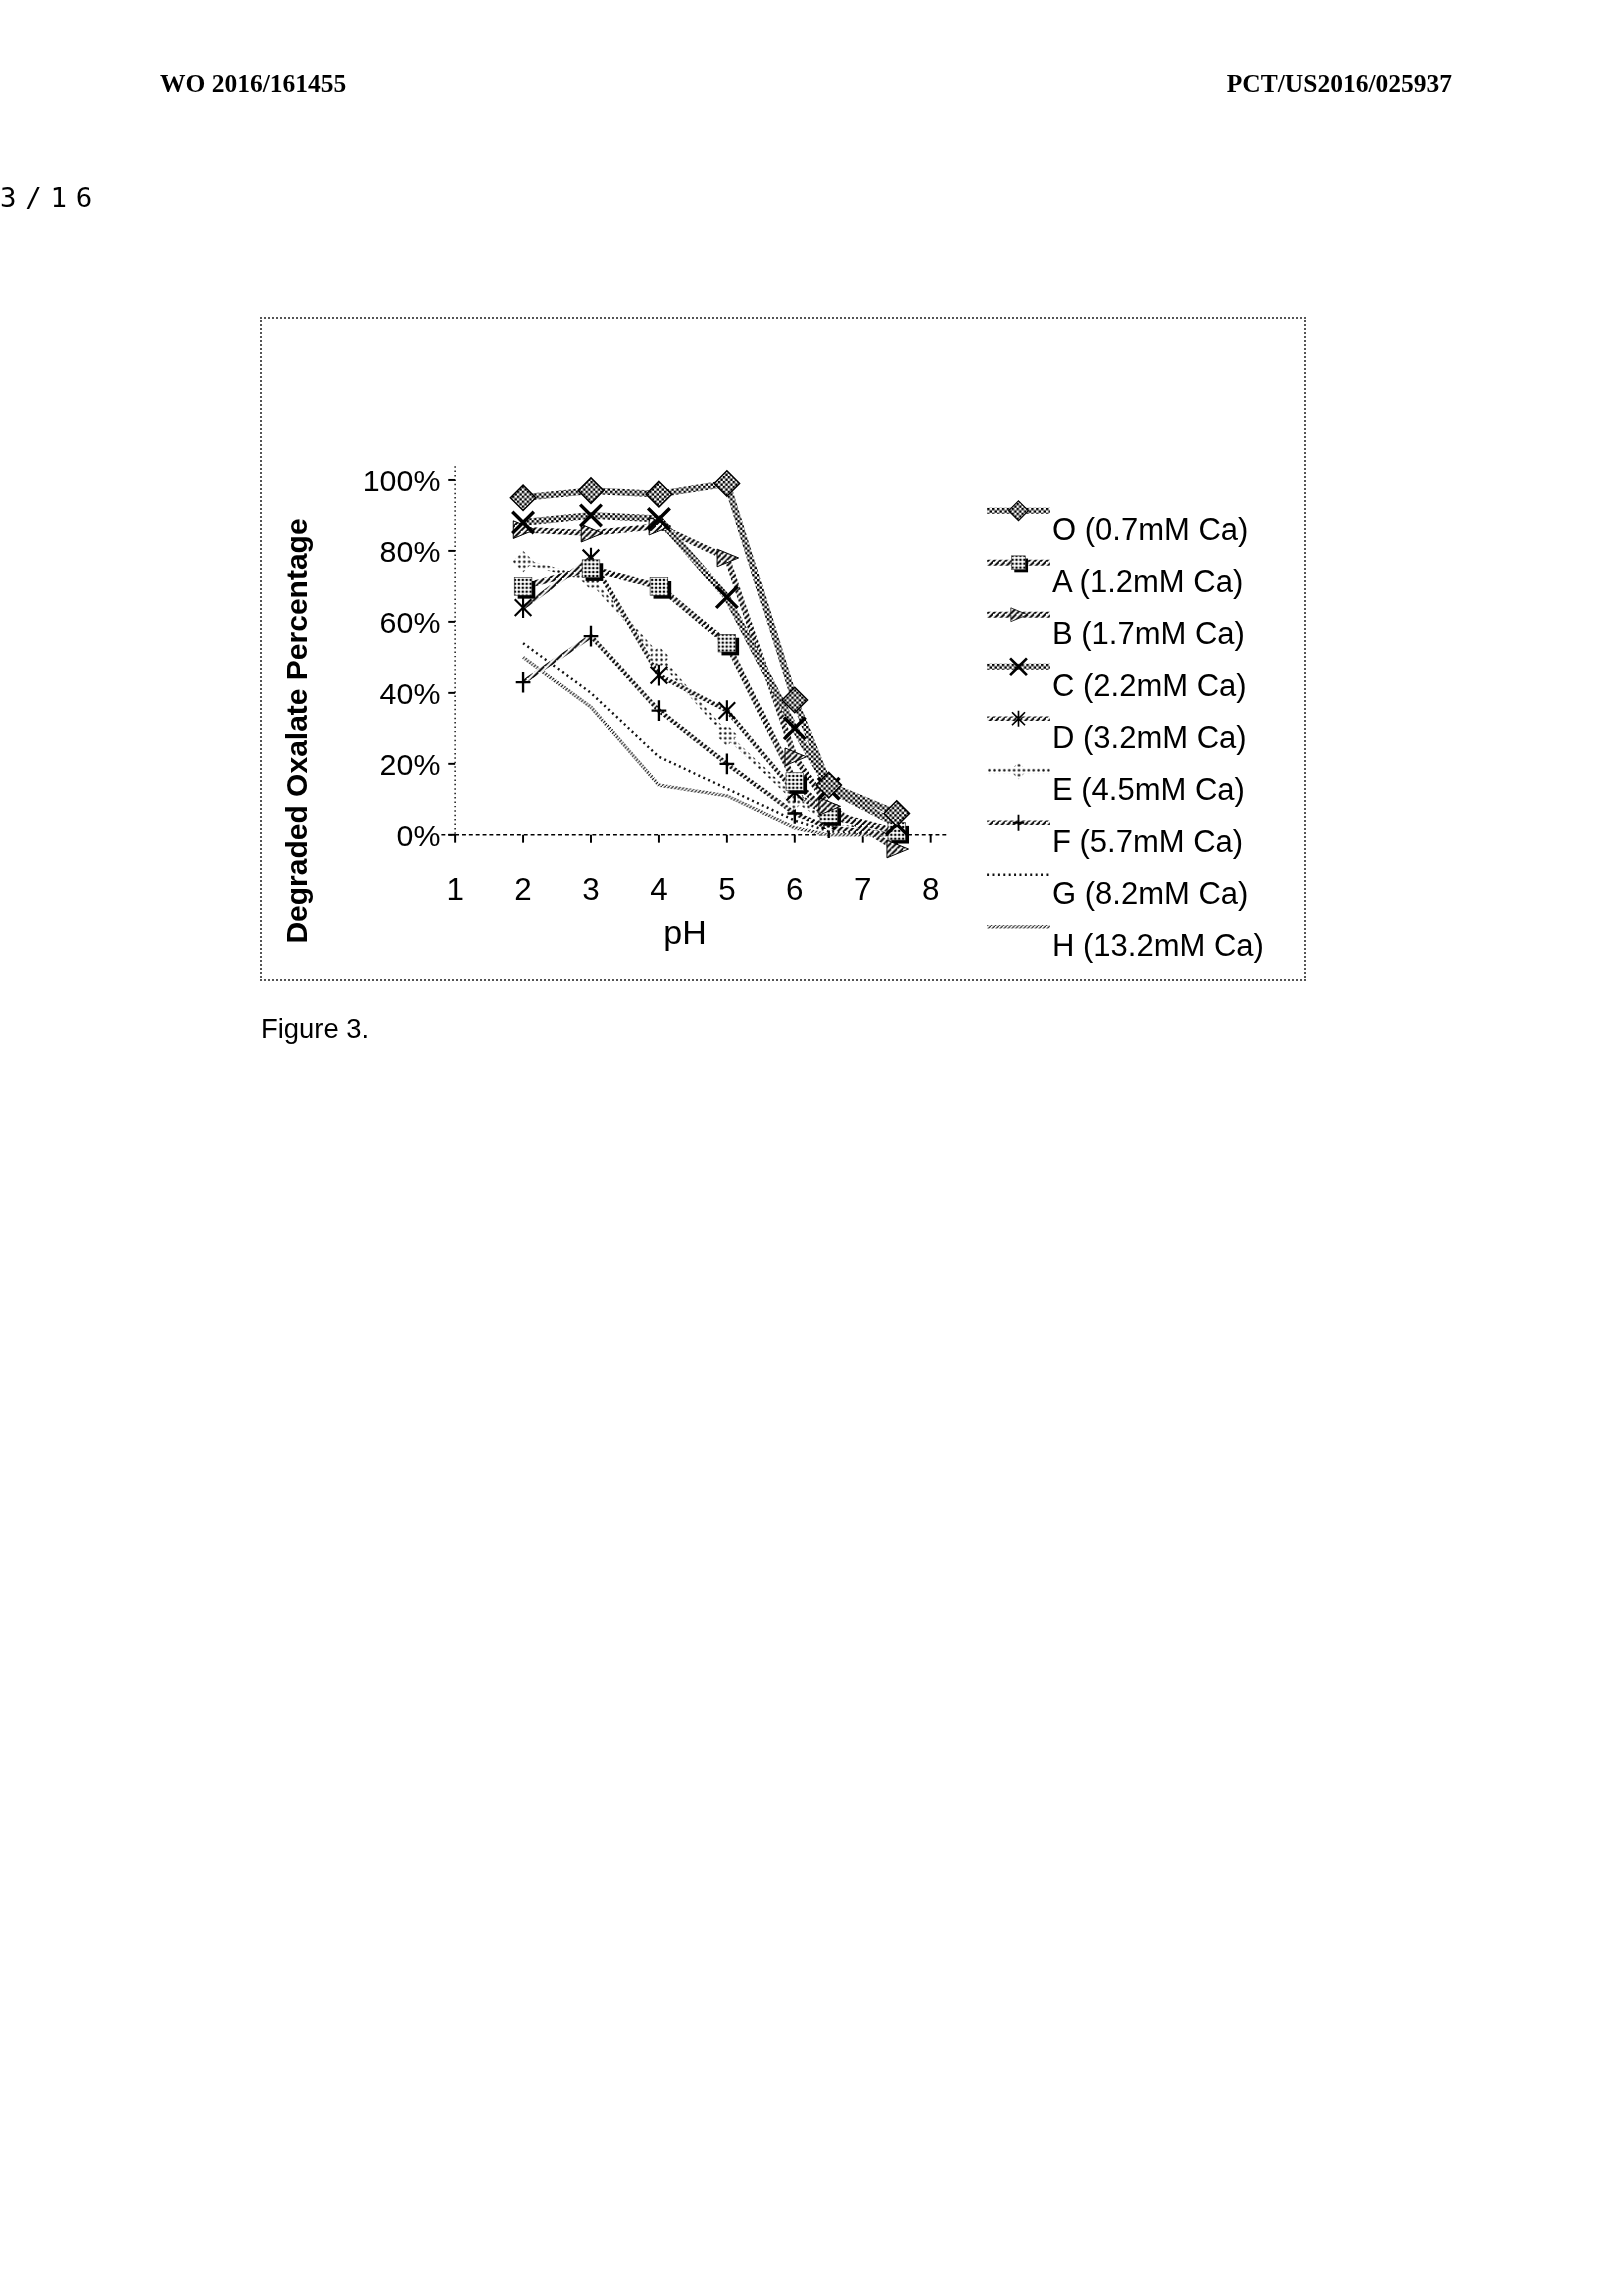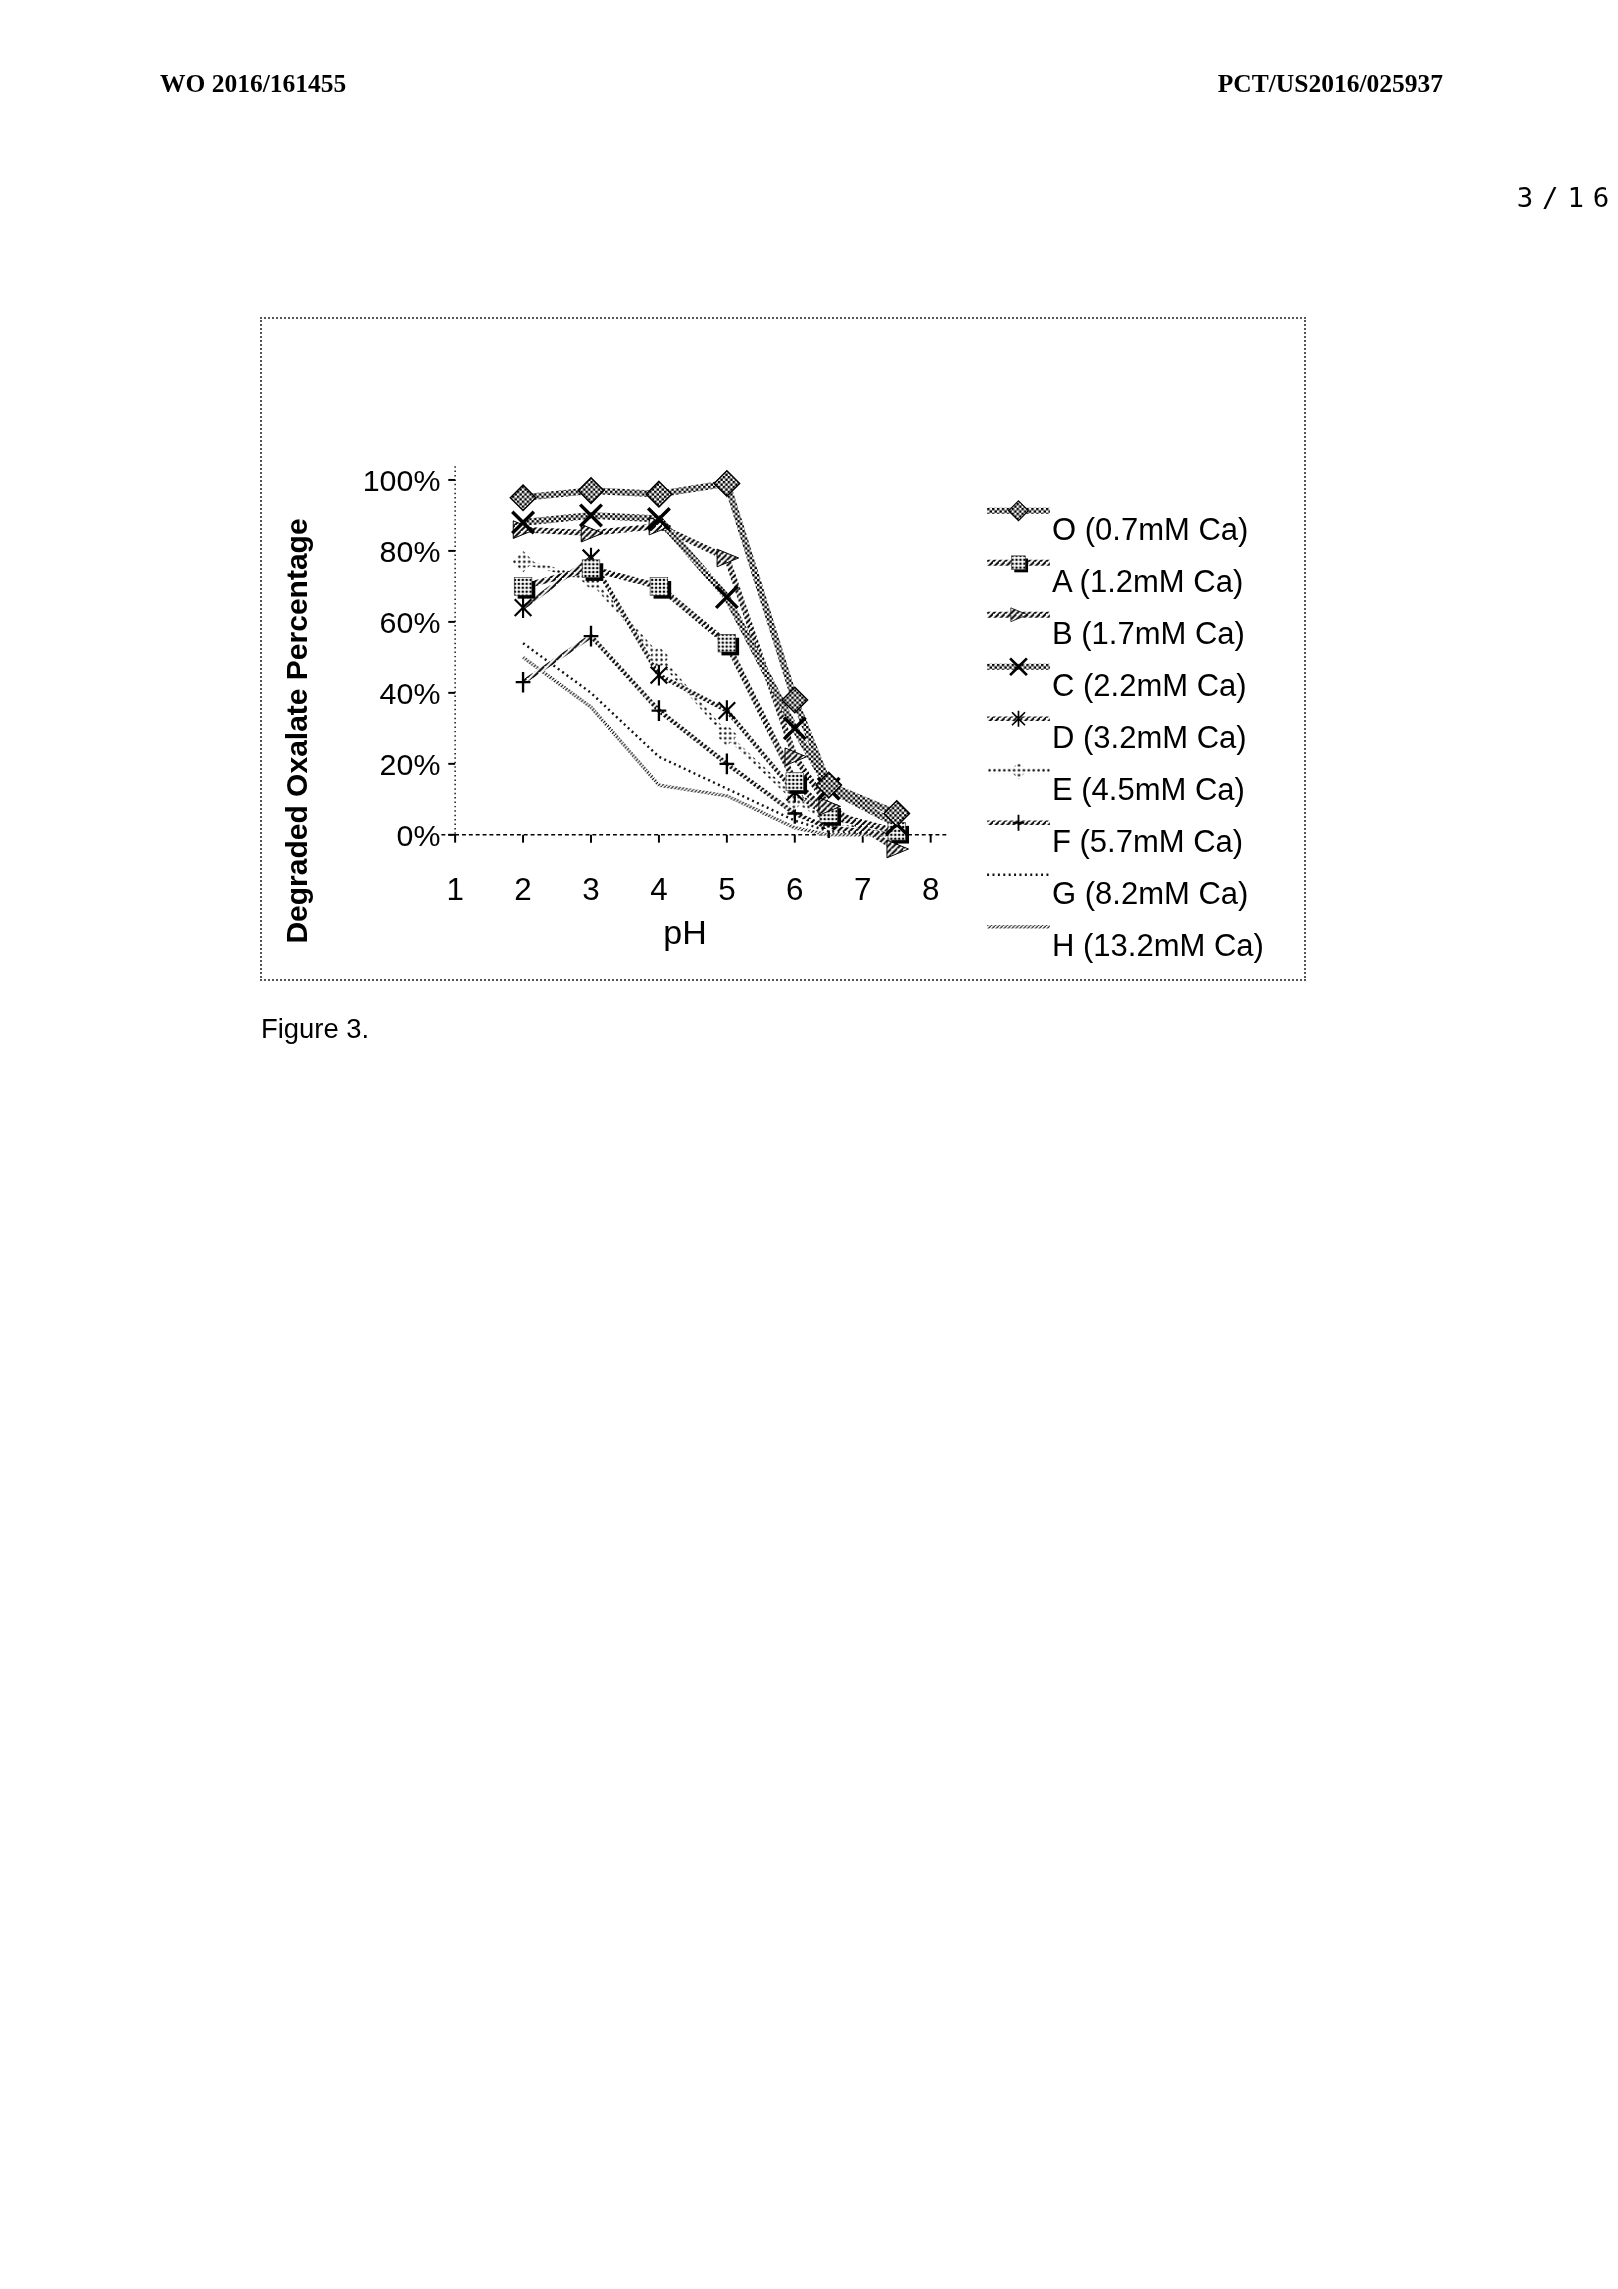--- a/index.html
+++ b/index.html
@@ -1,22 +1,22 @@
 <!DOCTYPE html>
 <html><head>
 <meta charset="utf-8">
 <style>
   html,body{margin:0;padding:0;background:#e8e8e8;}
   .page{position:relative;width:1618px;height:2290px;background:#ffffff;
         font-family:"Liberation Sans",sans-serif;color:#000;overflow:hidden;}
   .hdr{position:absolute;top:69px;font-family:"Liberation Serif",serif;
        font-weight:bold;font-size:25.5px;}
   .hdr-left{left:160px;}
-  .hdr-right{right:175px;}
-  .pagenum{position:absolute;top:182px;left:0;width:100%;text-align:right;
+  .hdr-right{right:166px;}
+  .pagenum{position:absolute;top:182px;left:0;width:100%;text-align:left;
            font-family:"DejaVu Sans Mono",monospace;font-size:27.4px;letter-spacing:8.8px;}
   .figure-box{position:absolute;left:260px;top:317px;width:1046px;height:664px;
               border:2px dotted #555;box-sizing:border-box;background:#fff;}
   .chart-title{position:absolute;left:98px;top:13.7px;width:647px;text-align:center;
                font-weight:bold;font-size:33px;line-height:47px;}
   .ylabel{position:absolute;left:35px;top:412px;transform:translate(-50%,-50%) rotate(-90deg);
           transform-origin:center;white-space:nowrap;font-weight:bold;font-size:30px;}
   .xlabel{position:absolute;left:423px;top:613px;transform:translate(-50%,-50%);
           font-weight:normal;font-size:34px;}
   .plot{position:absolute;left:0;top:0;width:1046px;height:664px;}

